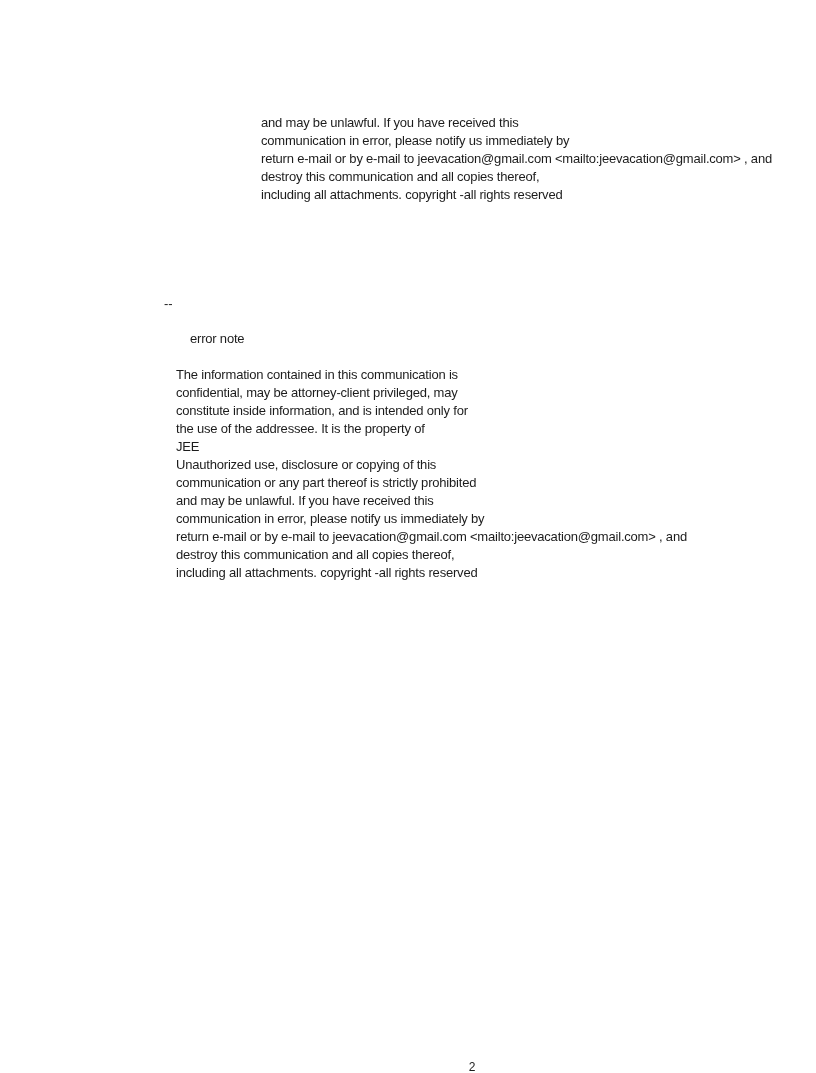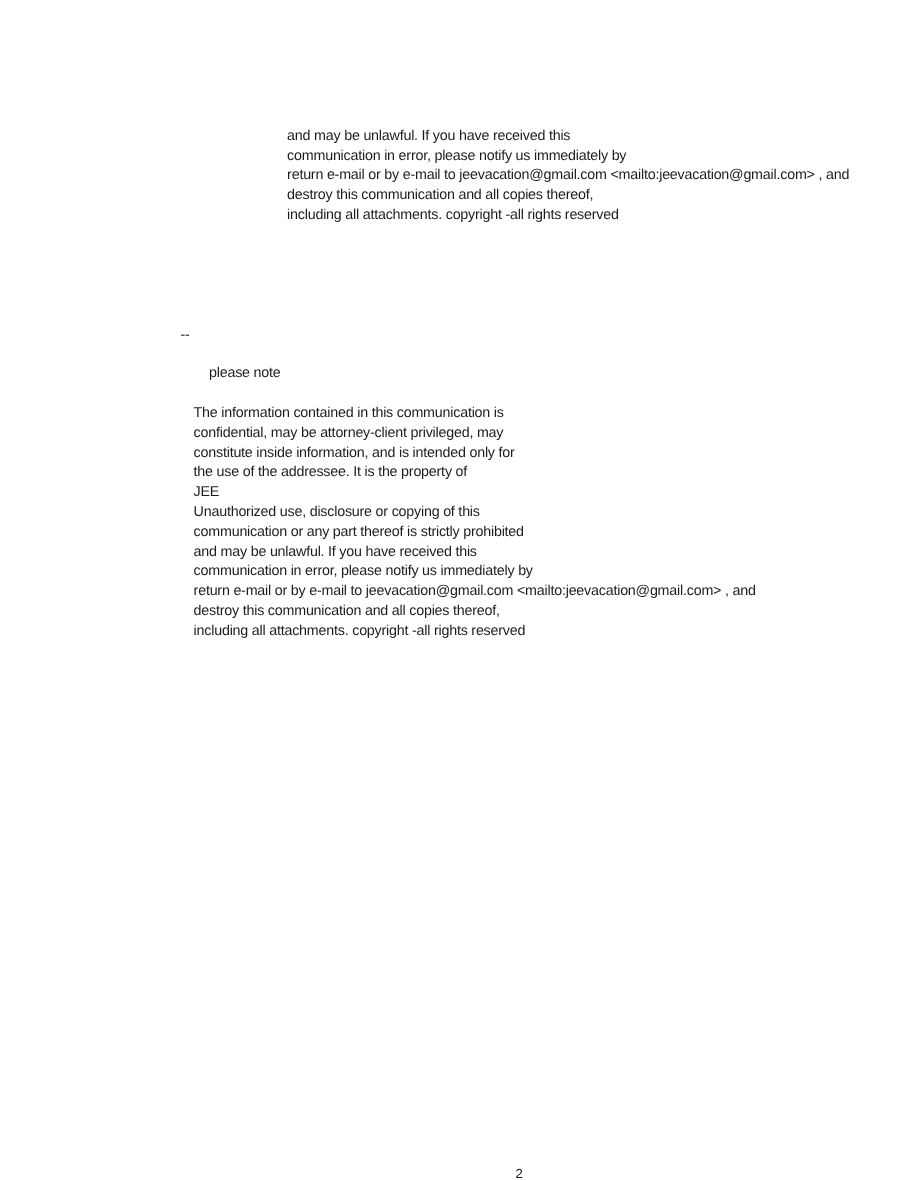--- a/index.html
+++ b/index.html
@@ -66,21 +66,21 @@
 <div class="page">
 
   <div class="textblock top-block">and may be unlawful. If you have received this
 communication in error, please notify us immediately by
 return e-mail or by e-mail to jeevacation@gmail.com &lt;mailto:jeevacation@gmail.com&gt; , and
 destroy this communication and all copies thereof,
 including all attachments. copyright -all rights reserved</div>
 
   <div class="textblock separator">--</div>
 
-  <div class="textblock note">please note</div>
+  <div class="textblock note">error note</div>
 
   <div class="textblock main-block">The information contained in this communication is
 confidential, may be attorney-client privileged, may
 constitute inside information, and is intended only for
 the use of the addressee. It is the property of
 JEE
 Unauthorized use, disclosure or copying of this
 communication or any part thereof is strictly prohibited
 and may be unlawful. If you have received this
 communication in error, please notify us immediately by

